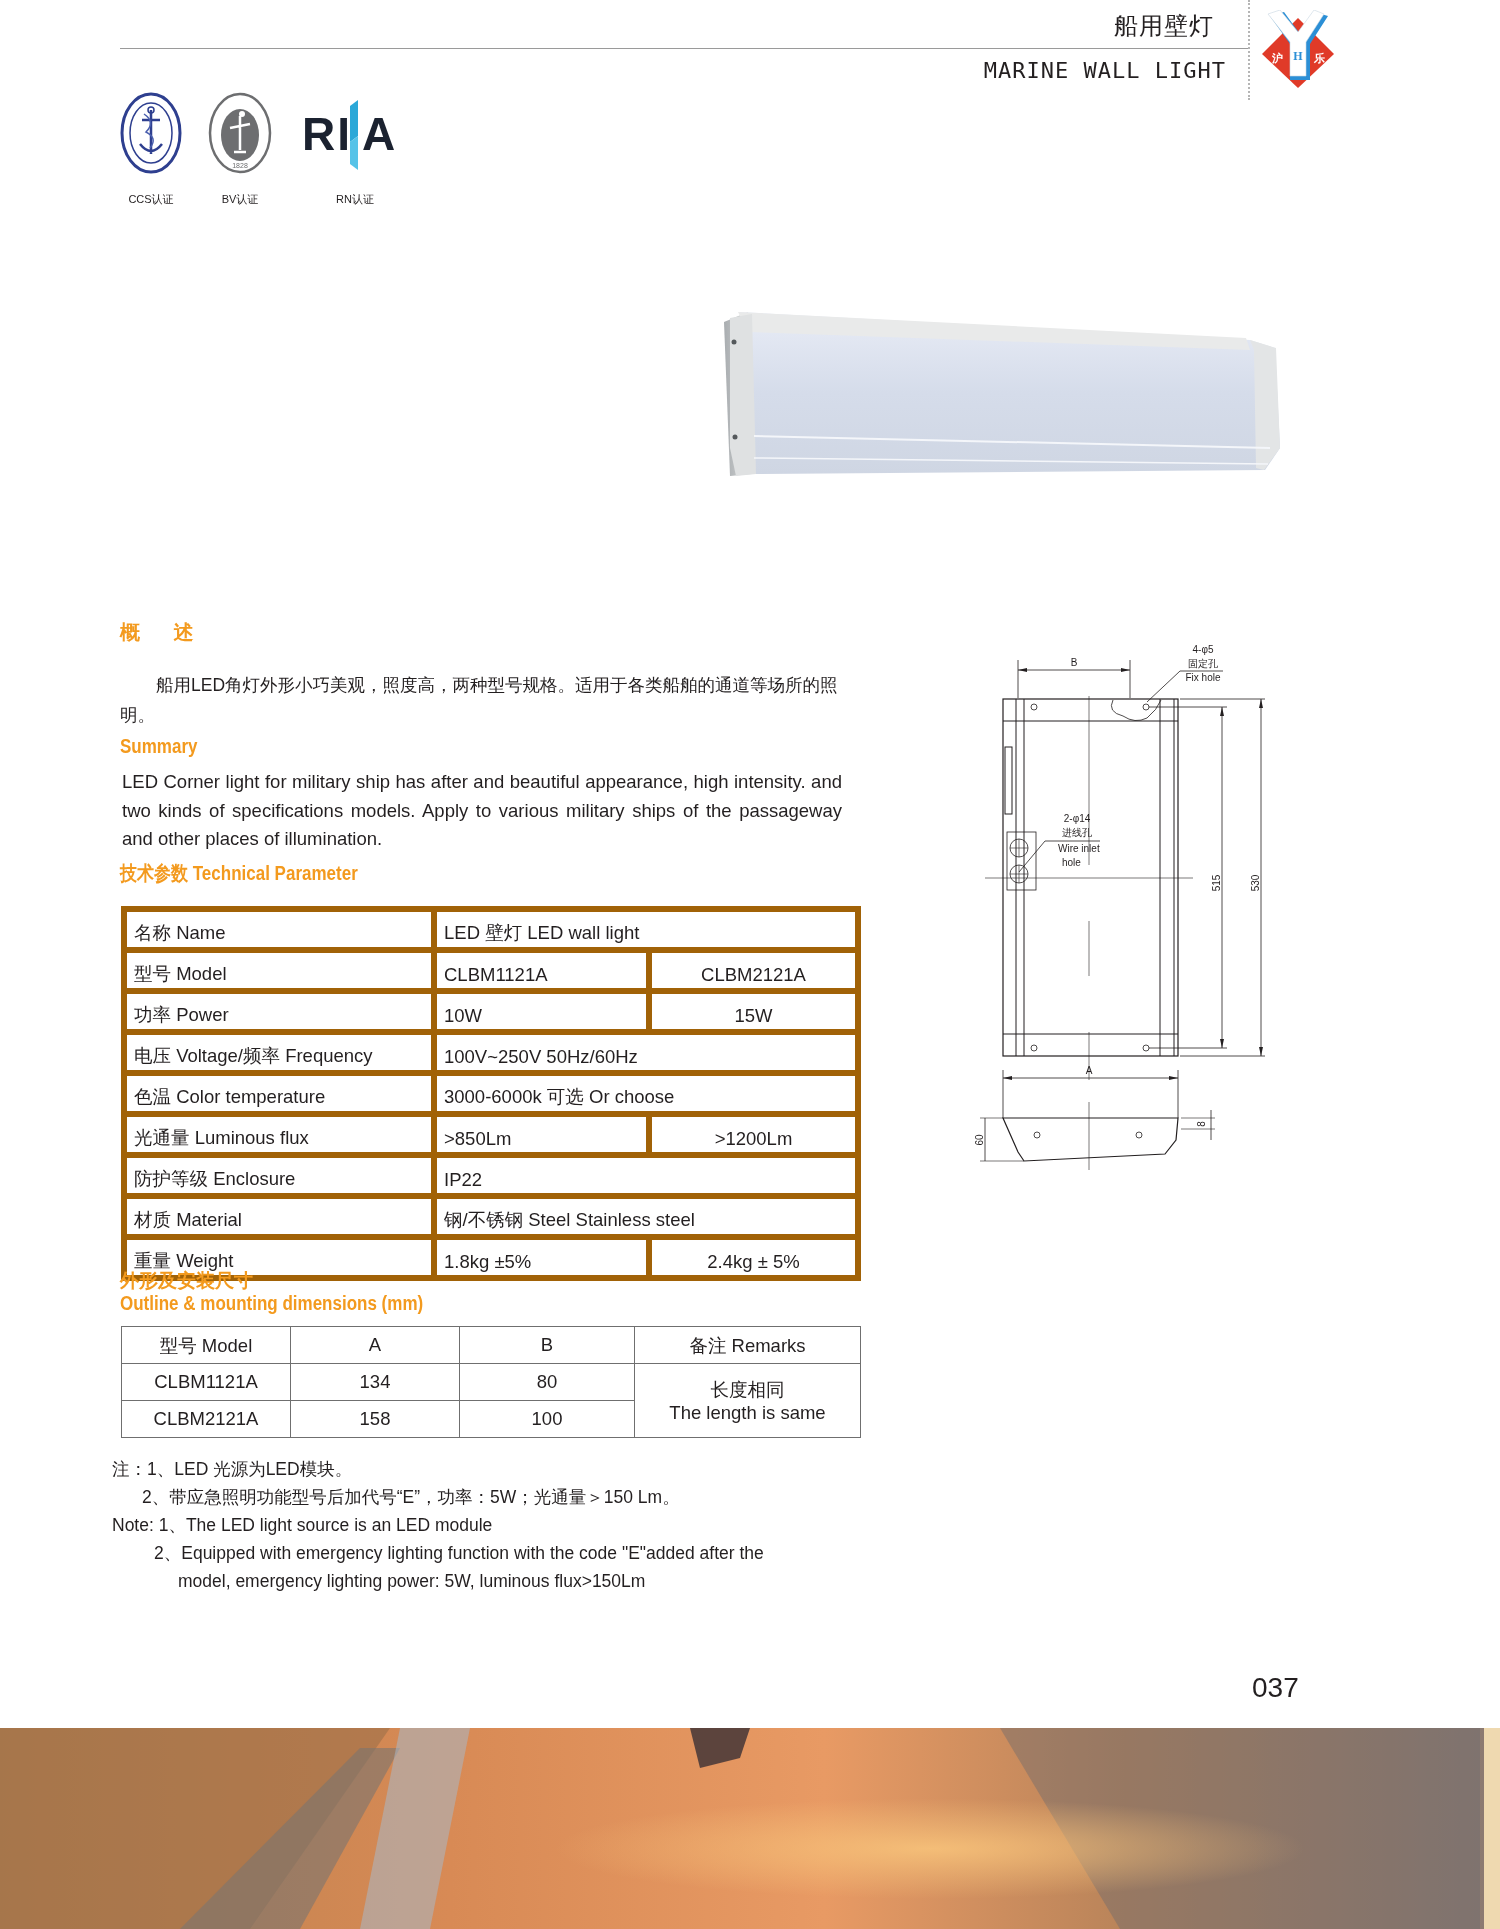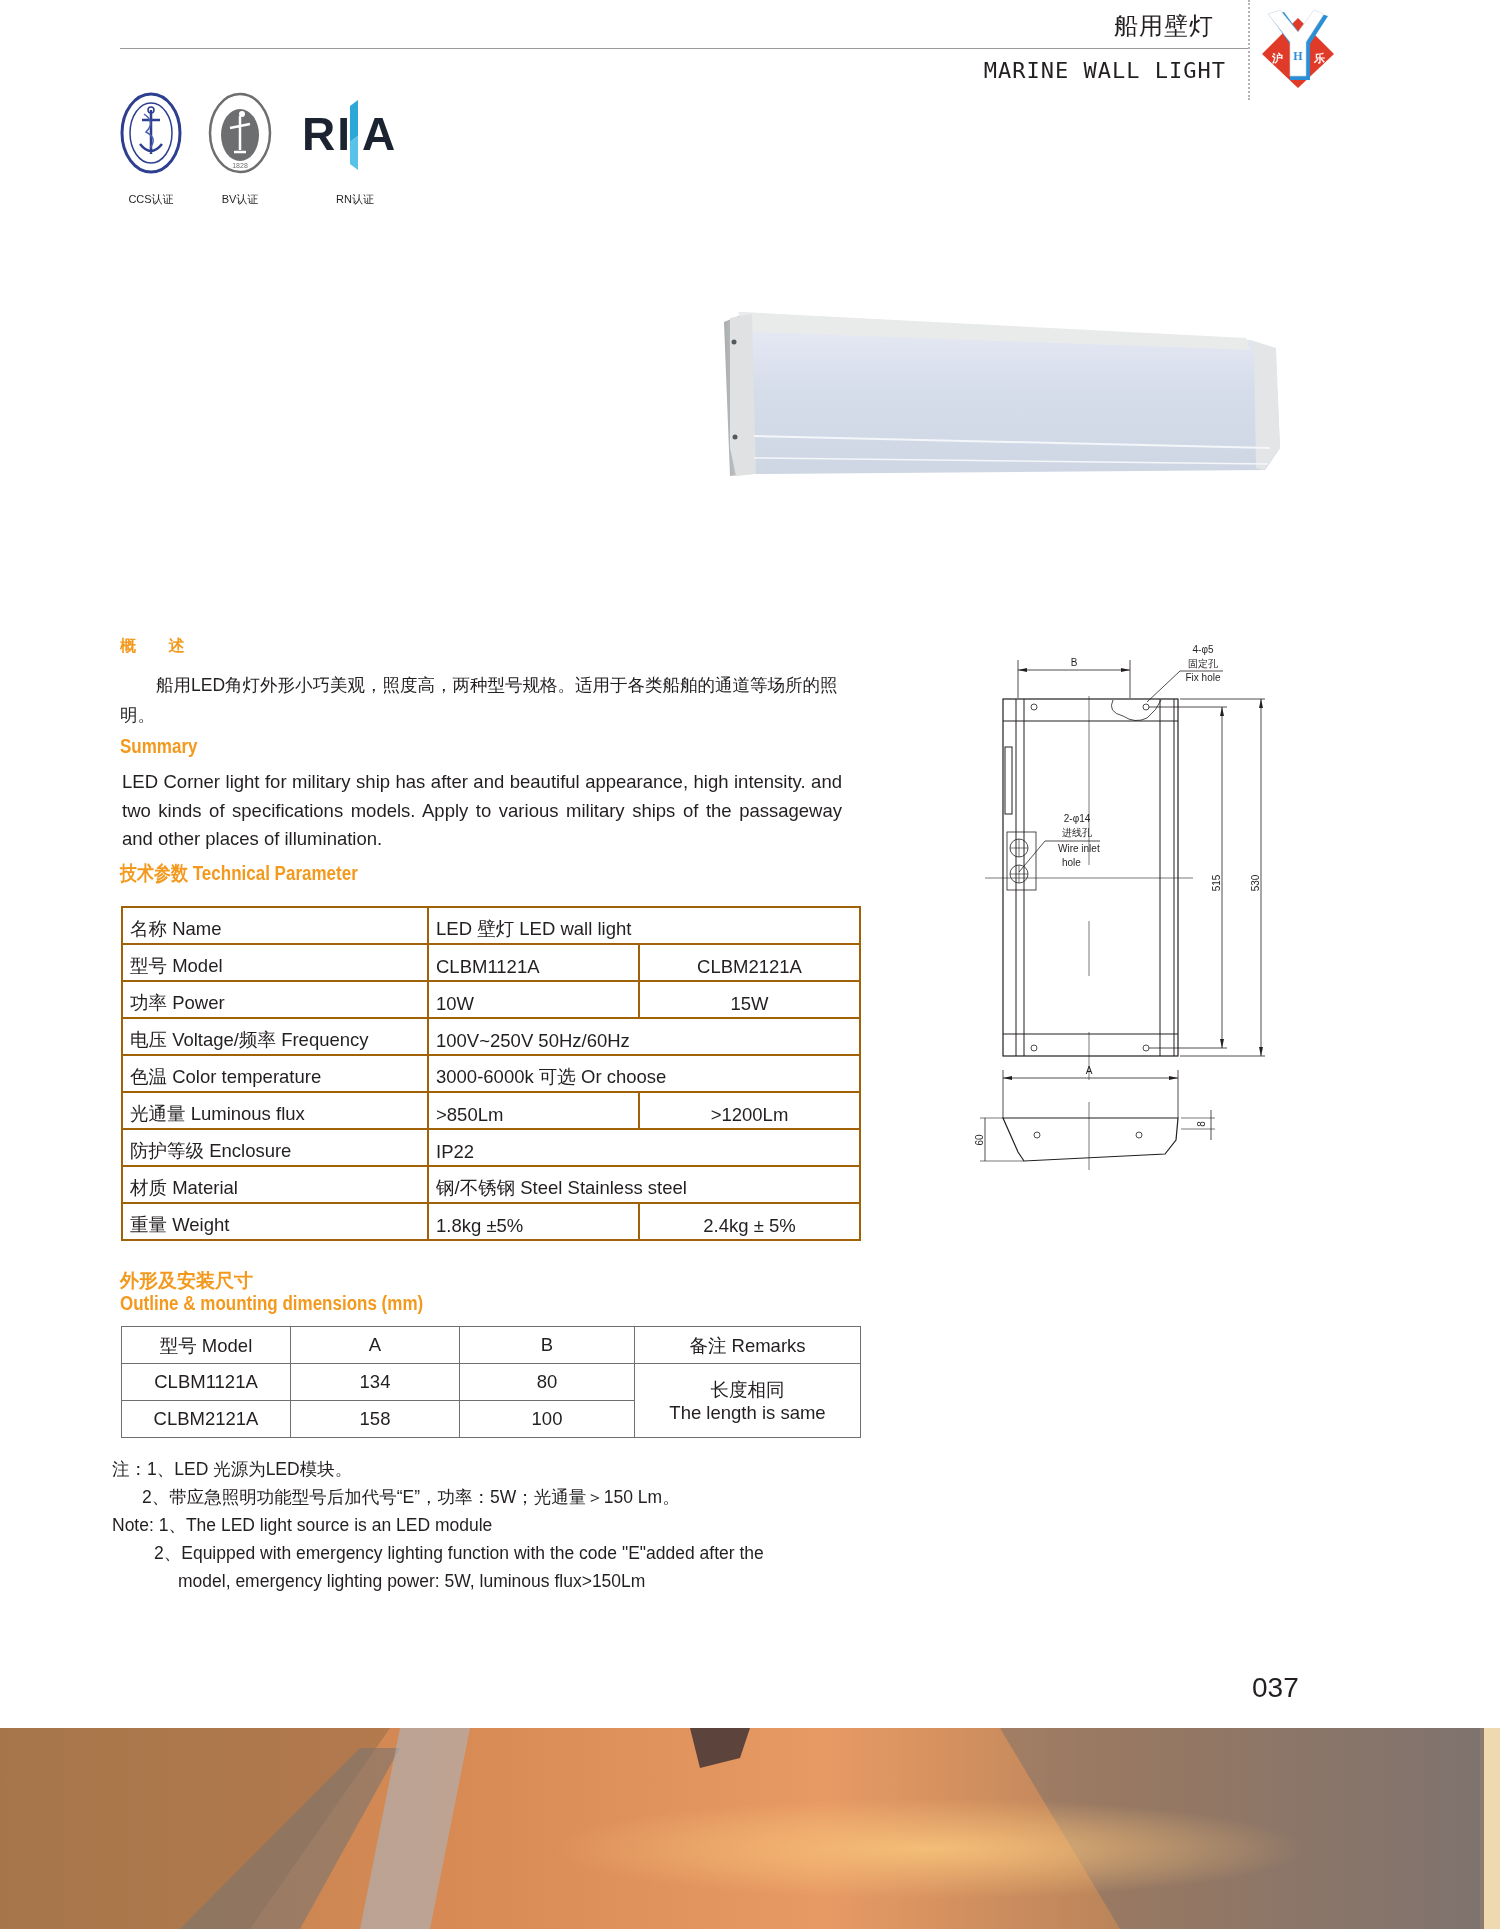--- a/index.html
+++ b/index.html
@@ -19,29 +19,29 @@
   .cert .lbl { font-size:11px; margin-top:14px; }
   .ccs { left:120px; width:62px; }
   .bv { left:208px; width:64px; }
   .rina { left:300px; width:110px; }
 
   
   .photo { left:690px; top:298px; width:590px; height:180px; }
 
   
   .h-orange { color:#f39a1e; font-weight:bold; }
-  .h1 { left:120px; top:636px; font-size:16px; letter-spacing:14px; }
+  .h1 { left:120px; top:619px; font-size:20px; letter-spacing:14px; }
   .p-cn { left:120px; top:670px; width:740px; font-size:17.5px; line-height:30px; text-indent:36px; }
   .h2 { left:120px; top:735px; font-size:20px; transform:scaleX(0.85); transform-origin:left; }
   .p-en { left:122px; top:768px; width:720px; font-size:18.5px; line-height:28.5px; text-align:justify; }
   .h3 { left:120px; top:860px; font-size:20px; transform:scaleX(0.85); transform-origin:left; }
 
   table { border-collapse:collapse; }
   .tech { left:121px; top:906px; width:740px; font-size:18.5px; }
-  .tech td { border:2px solid #a16207; height:33px; padding:0 7px; vertical-align:bottom; padding-bottom:2px; }
+  .tech td { border:6px solid #a16207; height:33px; padding:0 7px; vertical-align:bottom; padding-bottom:2px; }
   .tech td.c1 { width:290px; }
   .tech td.c2 { width:195px; }
   .tech td.c3 { text-align:center; }
 
   .h4 { left:120px; top:1268px; font-size:19px; }
   .h5 { left:120px; top:1292px; font-size:20px; transform:scaleX(0.85); transform-origin:left; }
   .dims { left:121px; top:1326px; width:740px; font-size:18.5px; }
   .dims td { border:1px solid #6f6f6f; text-align:center; height:34px; }
   .dims td.m { width:166px; }
   .dims td.a { width:166px; }

